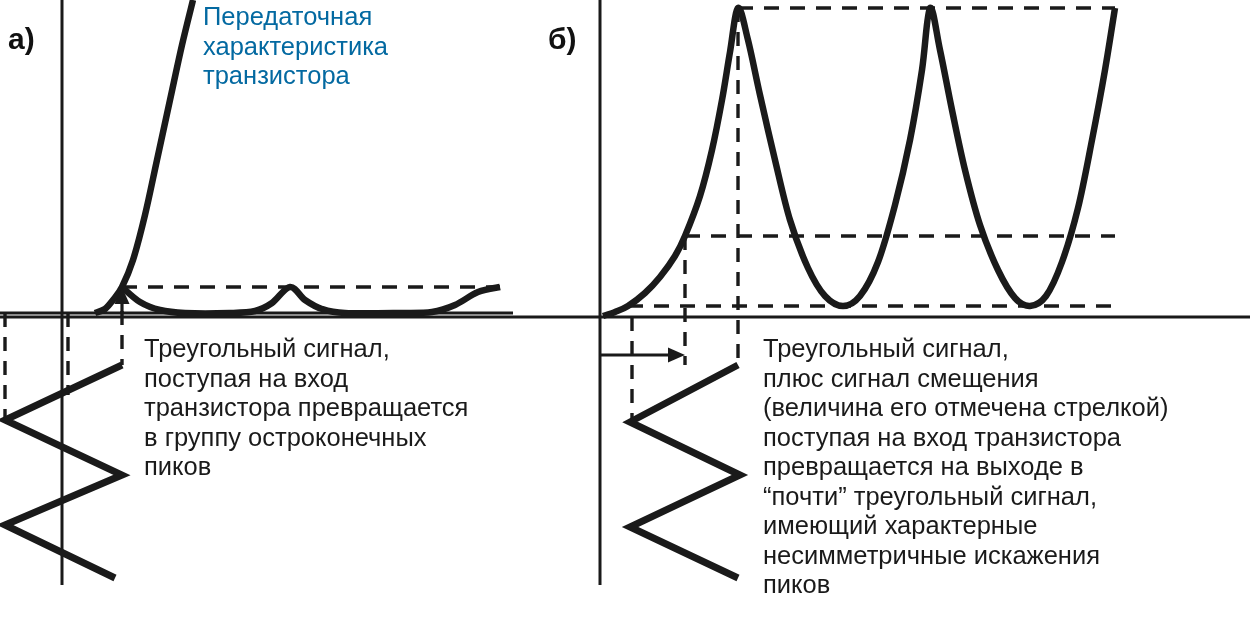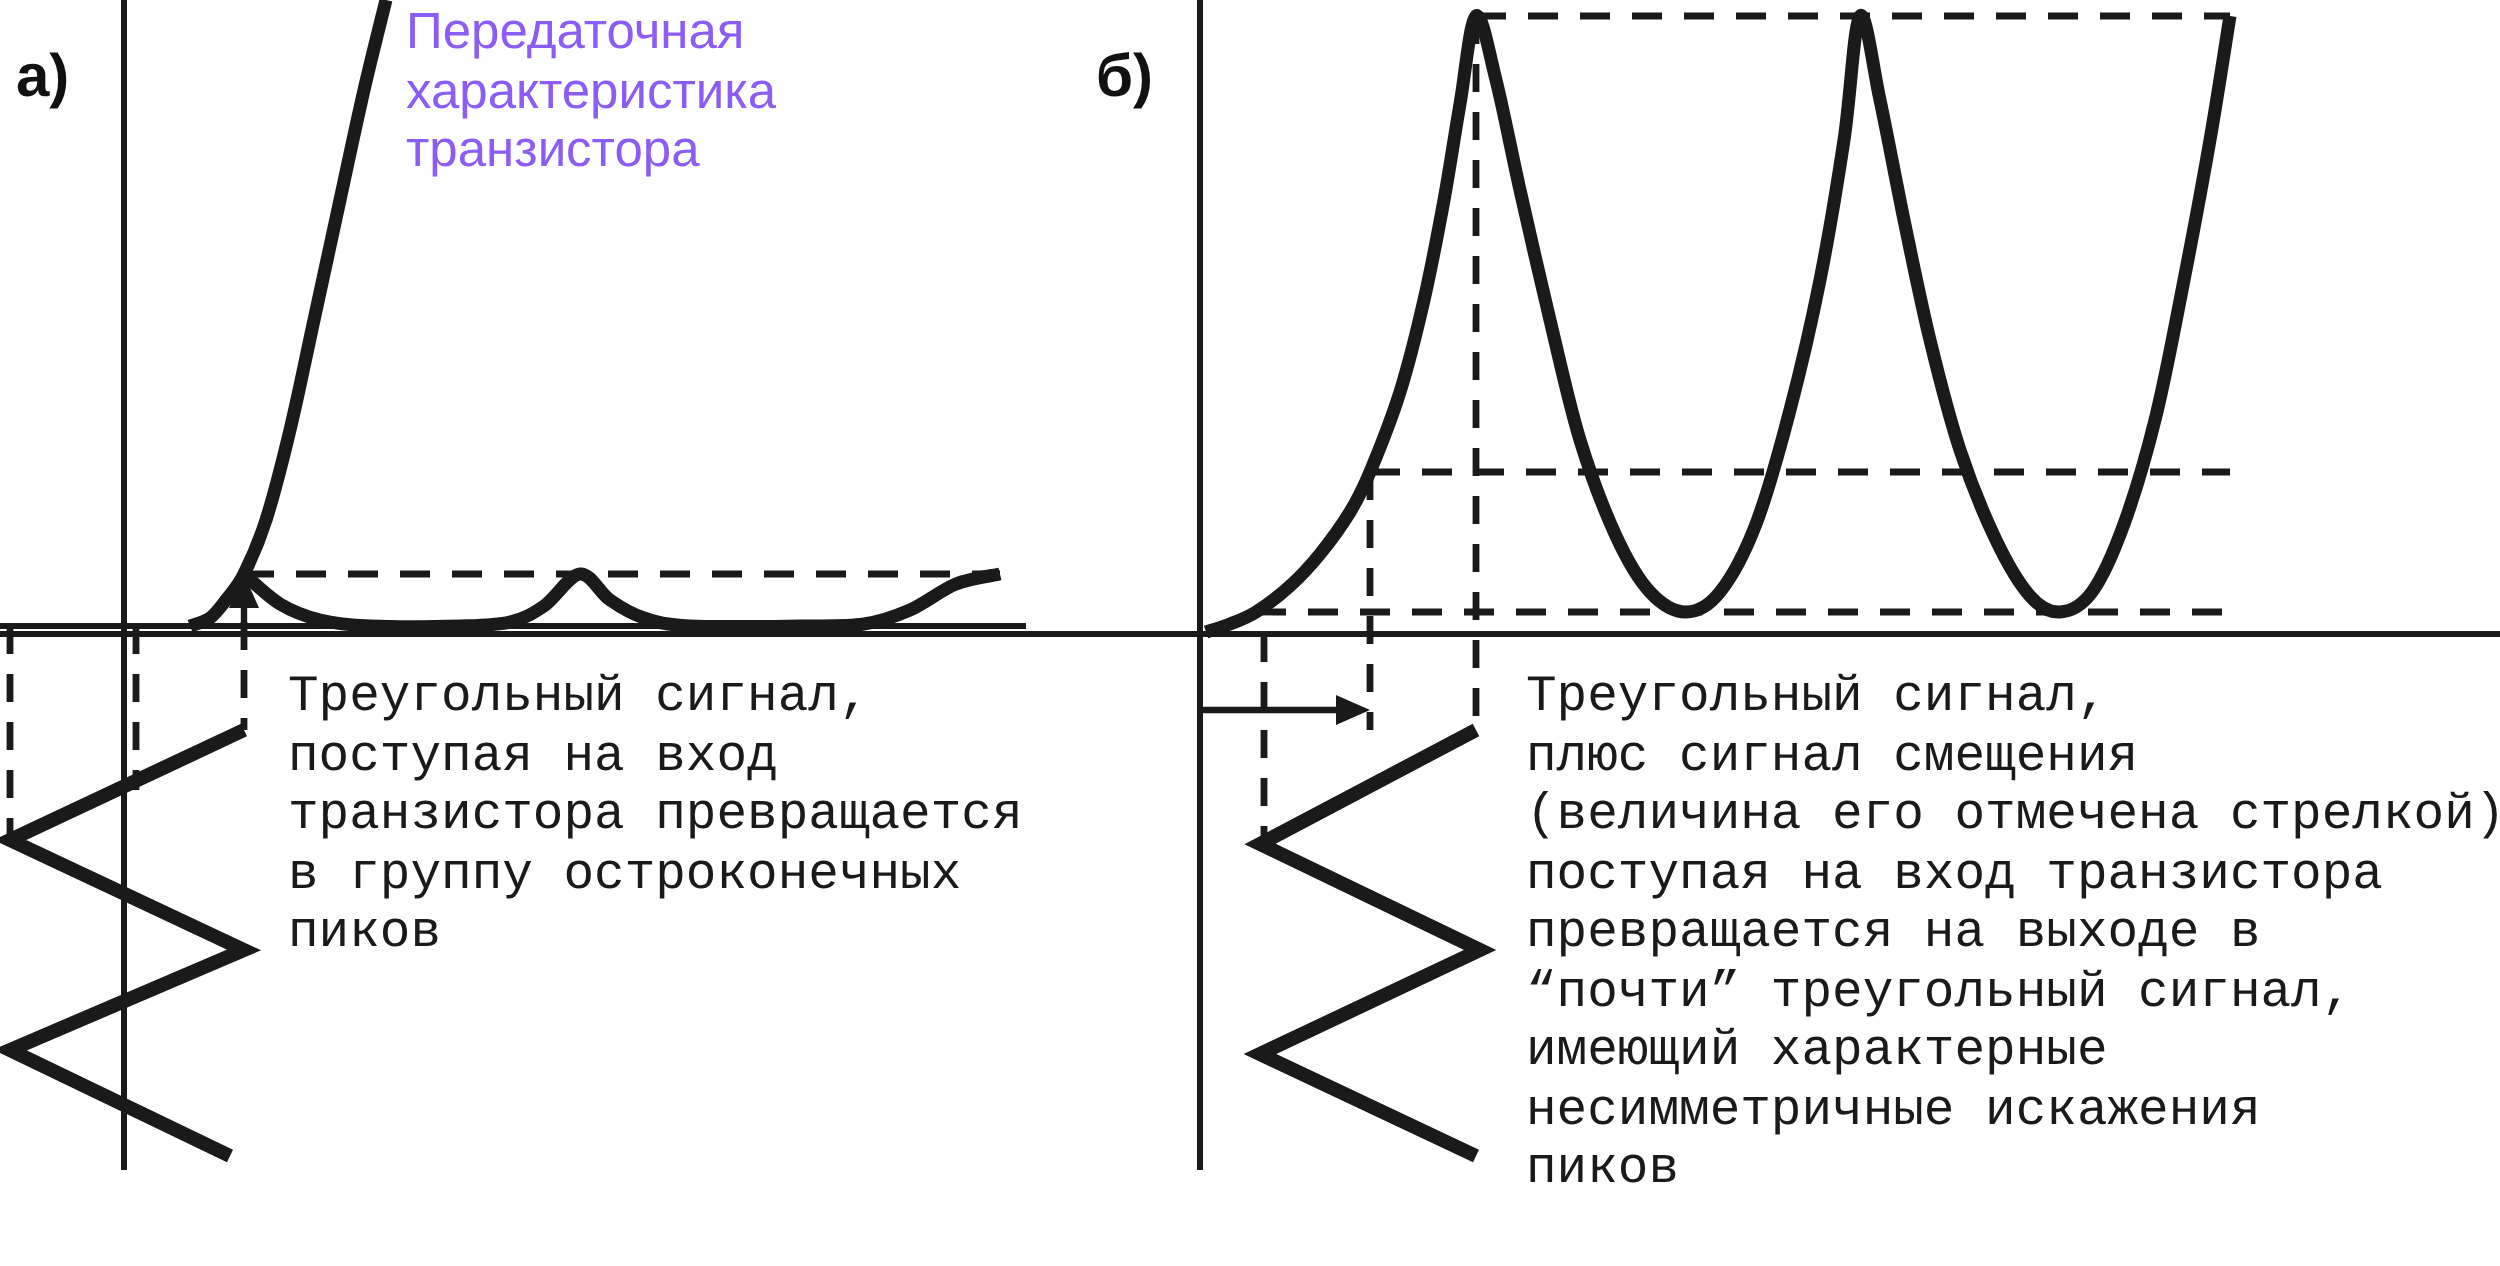--- a/index.html
+++ b/index.html
@@ -1,22 +1,22 @@
 <!DOCTYPE html>
 <html><head>
 <meta charset="utf-8">
 <style>
   html,body{margin:0;padding:0;background:#ffffff;}
   body{width:1250px;height:633px;position:relative;overflow:hidden;
        font-family:"Liberation Sans",sans-serif;color:#1a1a1a;}
   #stage{position:absolute;left:0;top:0;width:1250px;height:633px;}
   svg.layer{position:absolute;left:0;top:0;width:1250px;height:633px;}
   .panel-letter{position:absolute;font-weight:bold;font-size:30px;color:#111;letter-spacing:0px;}
-  .caption{position:absolute;font-size:25.5px;line-height:29.5px;color:#1a1a1a;white-space:pre;font-family:Liberation Mono, monospace;}
-  .title-note{position:absolute;font-size:25.5px;line-height:29.5px;color:#8b5cf6;white-space:pre;}
+  .caption{position:absolute;font-size:25.5px;line-height:29.5px;color:#1a1a1a;white-space:pre;}
+  .title-note{position:absolute;font-size:25.5px;line-height:29.5px;color:#0369a1;white-space:pre;}
 </style>
 </head>
 <body>
 
 <div id="stage">
 
   <svg class="layer" viewBox="0 0 1250 633" xmlns="http://www.w3.org/2000/svg">
     <g id="vector-root">
         <line x1="0" y1="313" x2="513" y2="313" stroke="#1a1a1a" stroke-width="3"></line>
         <line x1="62" y1="0" x2="62" y2="585" stroke="#1a1a1a" stroke-width="3"></line>

